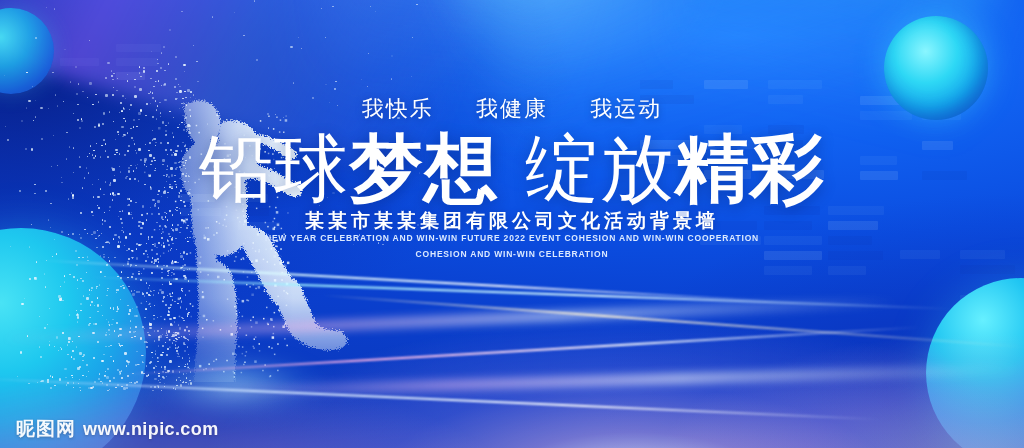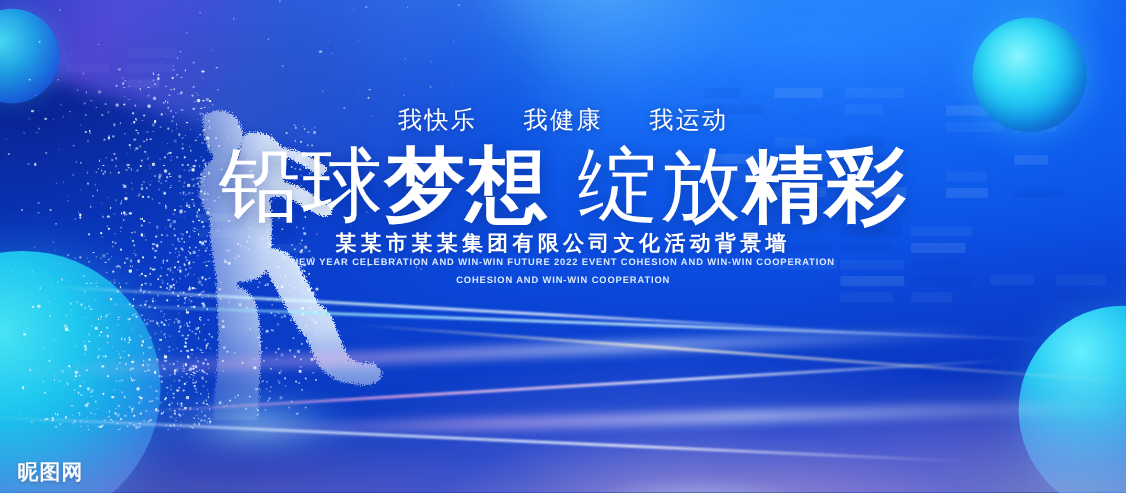--- a/index.html
+++ b/index.html
@@ -1739,21 +1739,22 @@
       <span class="gap"></span>
       <span>我运动</span>
     </div>
 
     <div class="headline">
       <span class="thin">铅球</span><span class="bold">梦想</span><span class="sp"></span><span class="thin">绽放</span><span class="bold">精彩</span>
     </div>
 
     <div class="company">某某市某某集团有限公司文化活动背景墙</div>
     <div class="eng1">NEW YEAR CELEBRATION AND WIN-WIN FUTURE 2022 EVENT COHESION AND WIN-WIN COOPERATION</div>
-    <div class="eng2">COHESION AND WIN-WIN COOPERATION</div>
+    <div class="eng2">COHESION AND WIN-WIN CELEBRATION</div>
   </div>
 
   <div class="watermark">
     <span class="wm-cn">昵图网</span>
+    <span class="wm-url">www.nipic.com</span>
   </div>
 
 
 </div>
 
 </body></html>

